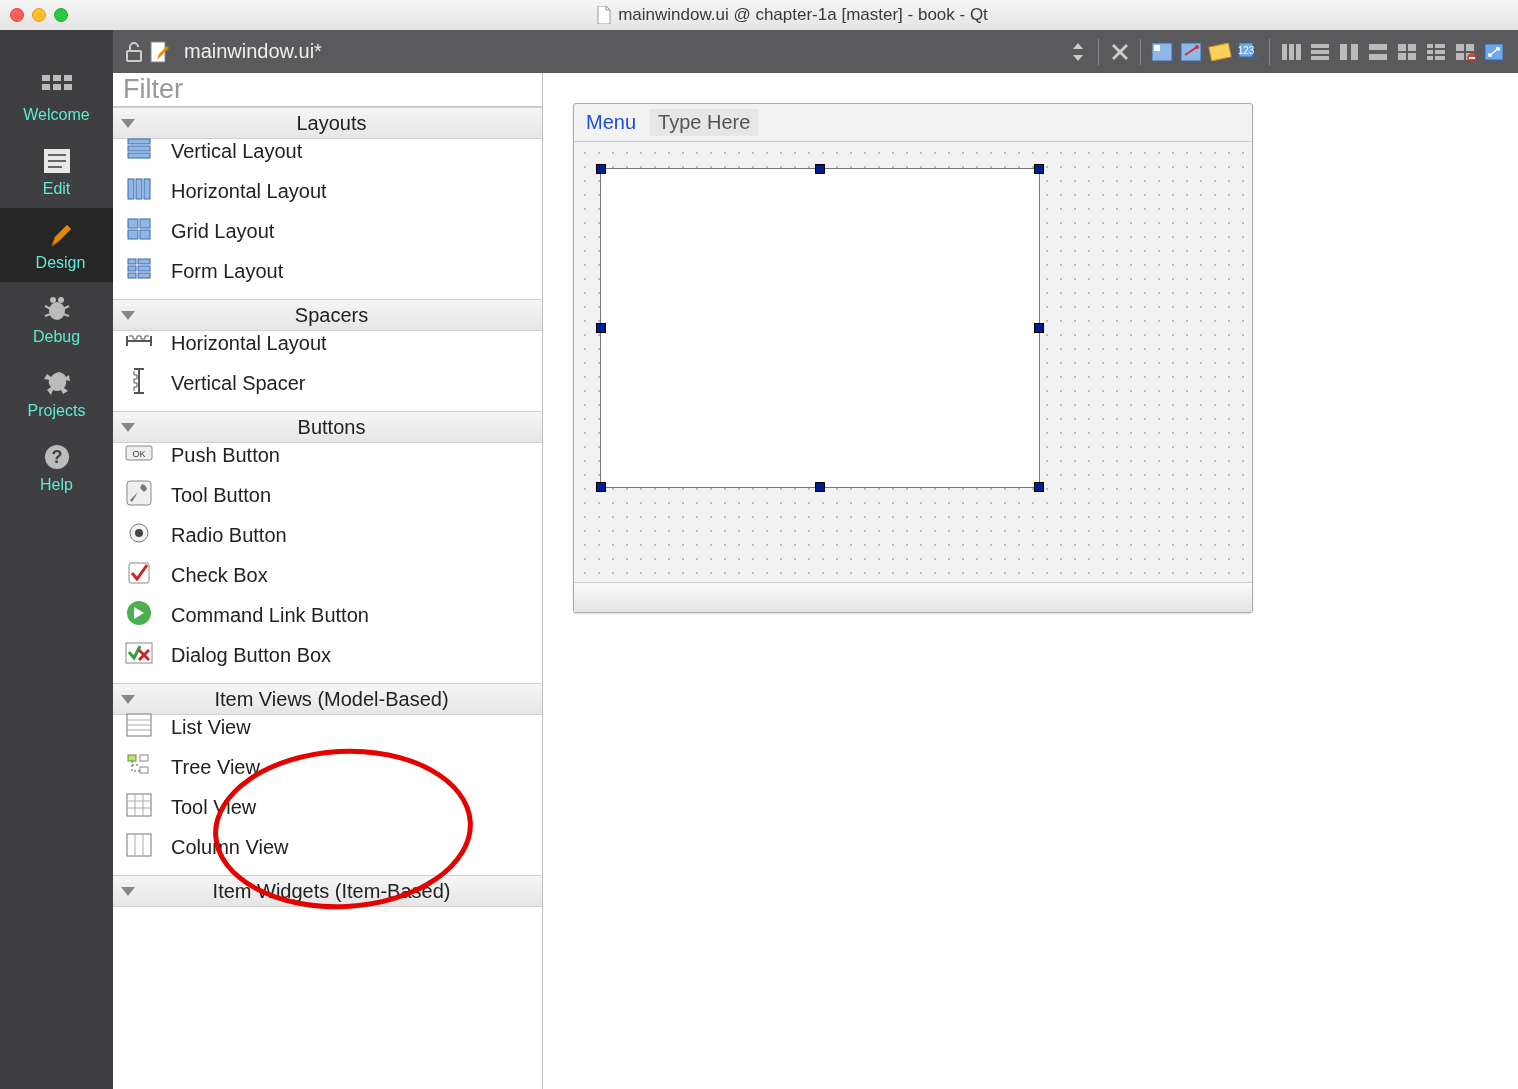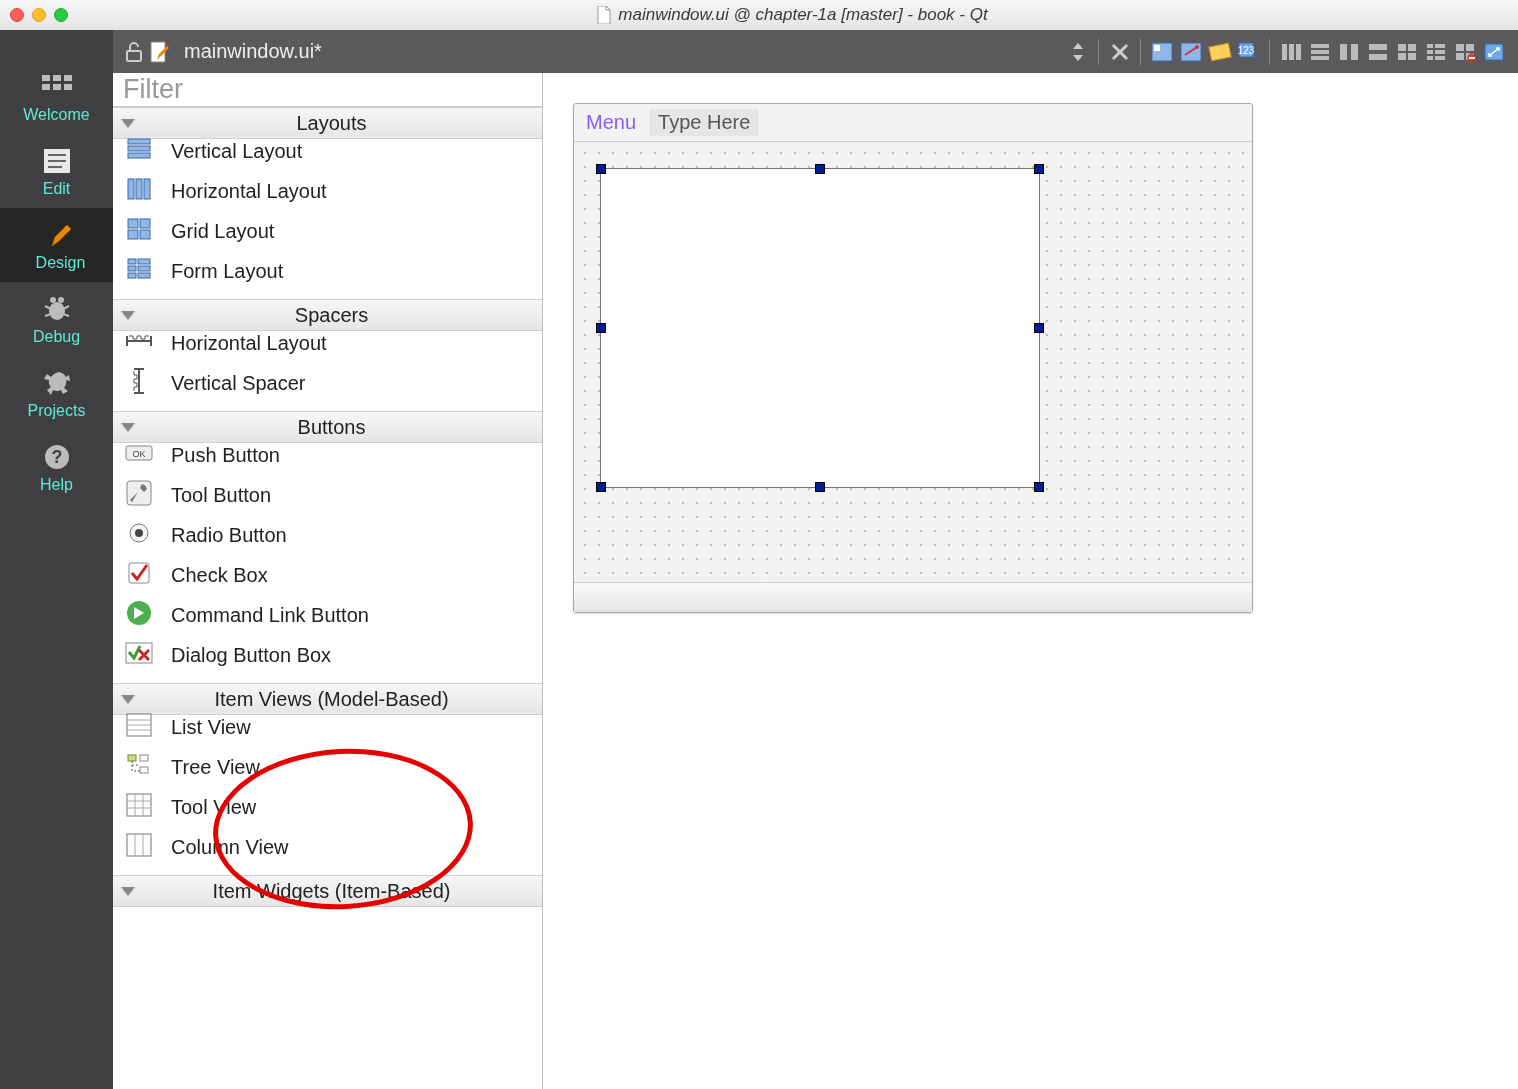--- a/index.html
+++ b/index.html
@@ -6,21 +6,21 @@
 html, body { height: 100%; background: #ededed; overflow: hidden; }
 
 .titlebar {
   height: 30px; background: linear-gradient(#f6f6f6,#e4e4e4);
   display:flex; align-items:center; padding:0 10px; font-size:17px; color:#3a3a3a;
 }
 .traffic-light { width:14px; height:14px; border-radius:50%; margin-right:8px; }
 .tl-red { background:#ff5f57; border:0.5px solid #e0443e; }
 .tl-yellow { background:#ffbd2e; border:0.5px solid #dea123; }
 .tl-green { background:#28c940; border:0.5px solid #1aad2b; }
-.titlebar .title { margin:0 auto; display:flex; align-items:center; gap:6px;font-style:italic; }
+.titlebar .title { margin:0 auto; display:flex; align-items:center; gap:6px; }
 
 .main { display:flex; height:calc(100% - 30px); }
 
 .modebar { width:113px; background:#3f3f41; display:flex; flex-direction:column; align-items:center; padding-top:30px; }
 .mode-item { width:100%; text-align:center; padding:12px 0 10px; color:#5eead4; font-size:16px; cursor:pointer; }
 .mode-item.active { background:#262626;padding-left:8px; }
 .mode-icon { height:30px; display:flex; align-items:center; justify-content:center; margin-bottom:4px; }
 
 .editor { flex:1; display:flex; flex-direction:column;border-radius:26px; }
 .editor-top {
@@ -50,21 +50,21 @@
 .widget-scroll::-webkit-scrollbar-thumb { background:#c4c4c4; border-radius:8px; border:3px solid #f0f0f0; }
 
 .red-circle {
   position:absolute; left:100px; top:642px; width:260px; height:160px;
   border:5px solid #e60000; border-radius:50%; pointer-events:none; transform:rotate(-3deg);
 }
 
 .canvas-wrap { flex:1; background:#fff; padding:30px 30px 0 30px; }
 .form-frame { width:680px; border:1px solid #aaa; background:#f2f2f2; border-radius:3px; box-shadow:0 1px 2px rgba(0,0,0,0.15); }
 .form-menu { height:38px; display:flex; align-items:center; border-bottom:1px solid #ccc; padding:0 12px; gap:14px; font-size:20px; }
-.menu-item { color:#8b5cf6; cursor:pointer; }
+.menu-item { color:#1d4ed8; cursor:pointer; }
 .menu-placeholder { background:#e6e6e6; padding:2px 8px; color:#555; }
 .form-body {
   height:440px; position:relative;
   background-image: radial-gradient(circle,#bbb 1px,transparent 1px);
   background-size:14px 14px; background-position:4px 4px;
 }
 .selected-widget { position:absolute; left:26px; top:26px; width:440px; height:320px; background:#fff; border:1px solid #777; }
 .handle { position:absolute; width:10px; height:10px; background:#001d8f; border:1px solid #000; }
 .h-tl{left:-5px;top:-5px;} .h-tc{left:50%;top:-5px;margin-left:-5px;} .h-tr{right:-5px;top:-5px;}
 .h-ml{left:-5px;top:50%;margin-top:-5px;} .h-mr{right:-5px;top:50%;margin-top:-5px;}

